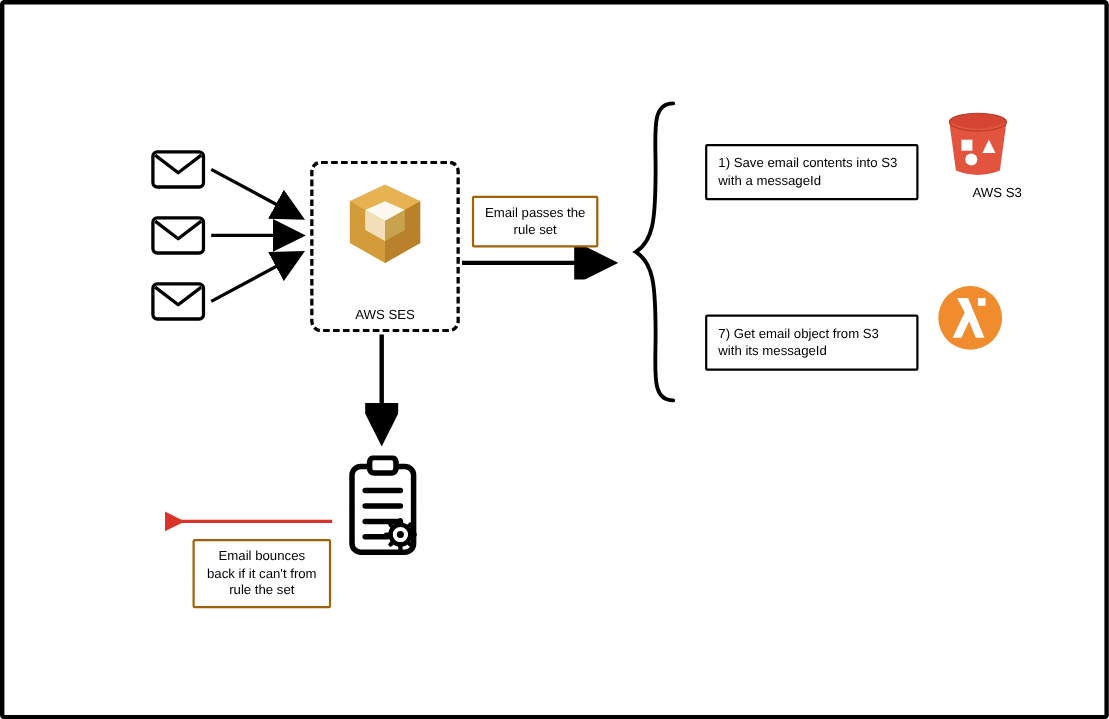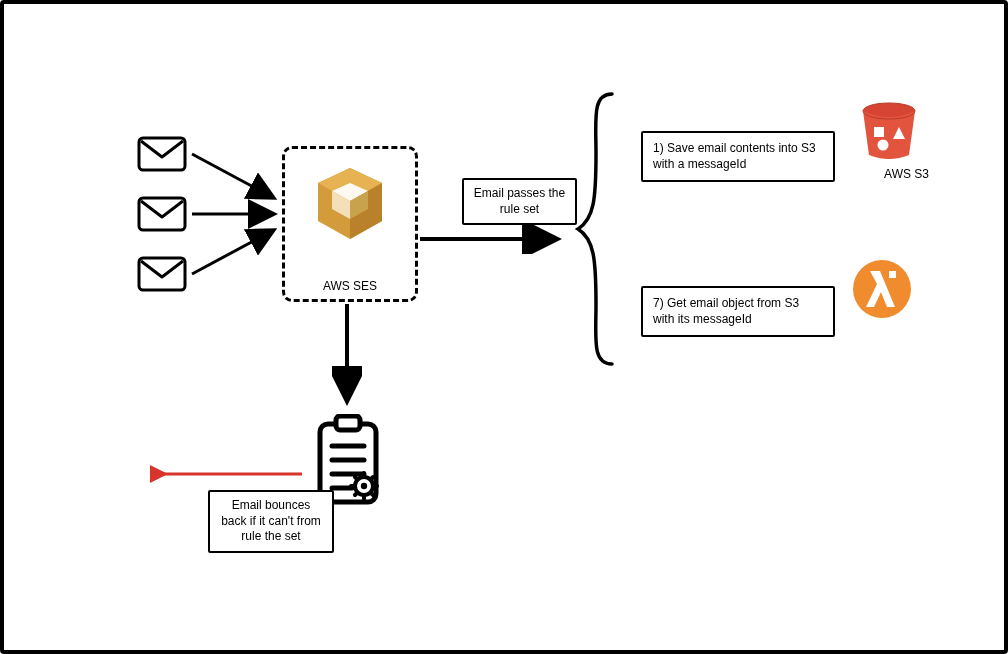--- a/index.html
+++ b/index.html
@@ -12,27 +12,26 @@
     position: relative;
     width: 1008px;
     height: 654px;
     box-sizing: border-box;
     border: 4px solid #000;
     border-radius: 4px;
     background: #fff;
   }
   .abs { position: absolute; }
   .label-box {
-    border: 2px solid #000000;
+    border: 2px solid #a16207;
     background: #fff;
     font-size: 12px;
     line-height: 1.3;
     padding: 6px 8px;
     border-radius: 2px;
-    margin-left: 33px;
   }
   .label-box2 {
     border: 2px solid #000;
     background: #fff;
     font-size: 12px;
     line-height: 1.3;
     padding: 8px 10px;
     border-radius: 2px;
     margin-top: 16px;
   }

